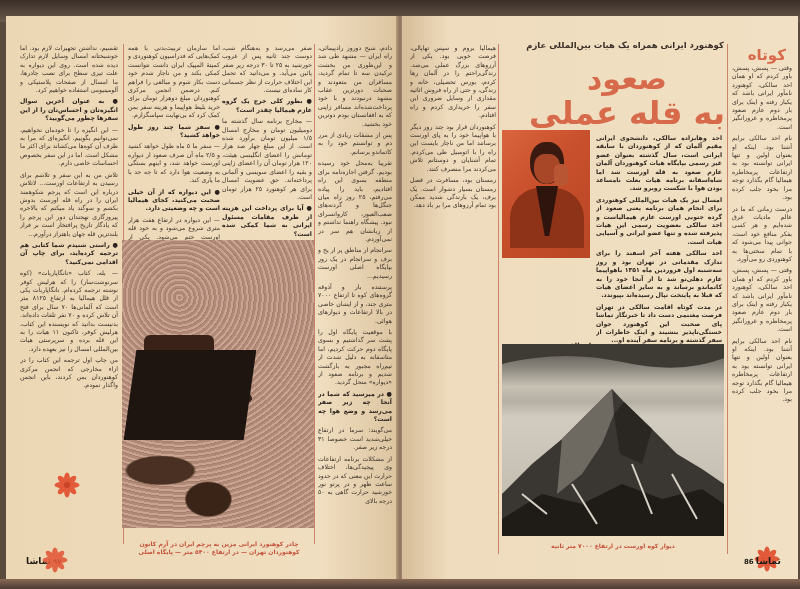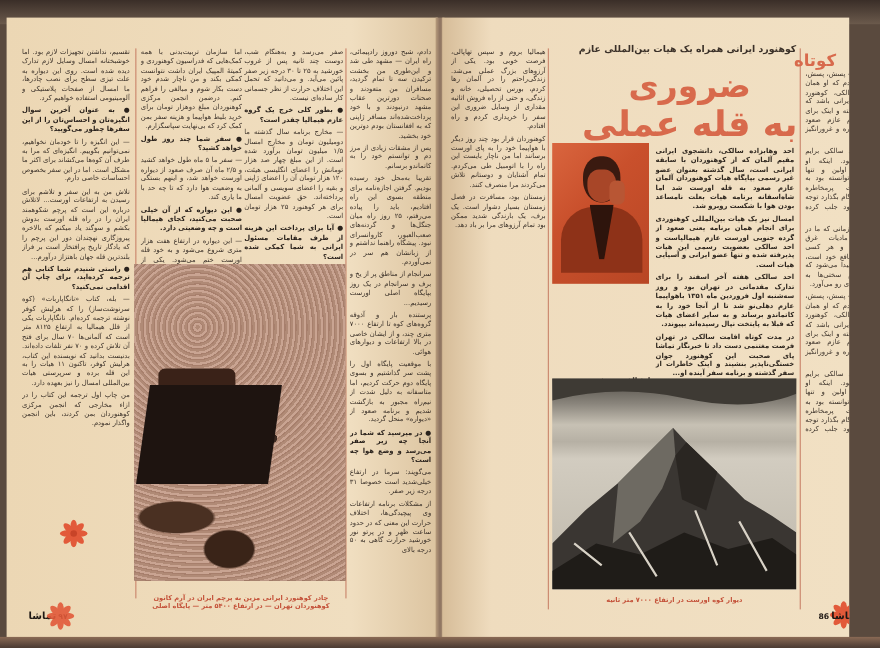--- a/index.html
+++ b/index.html
@@ -2,21 +2,21 @@
 <html><head>
 <meta charset="utf-8">
 <style>
   html,body{margin:0;padding:0;}
   body{width:800px;height:589px;overflow:hidden;background:#5a4a3e;font-family:"DejaVu Sans",sans-serif;position:relative;}
   .spread{position:absolute;left:0;top:0;width:800px;height:589px;}
   .topstrip{position:absolute;left:0;top:0;width:800px;height:22px;background:linear-gradient(#3a2e28,#6b5a4c);}
   .botstrip{position:absolute;left:0;bottom:0;width:800px;height:10px;background:linear-gradient(#8a6a55,#4a3a32);}
   .page{position:absolute;top:16px;height:566px;background:#efdcbc;overflow:hidden;}
   .page.left{left:6px;width:392px;background:linear-gradient(90deg,#ecd7b4 0%,#f0dec0 80%,#dcc4a0 100%);}
-  .page.right{left:402px;width:332px;background:linear-gradient(90deg,#d6bc98 0%,#efdcbe 12%,#f1e0c3 100%);padding-left:38px;}
+  .page.right{left:402px;width:396px;background:linear-gradient(90deg,#d6bc98 0%,#efdcbe 12%,#f1e0c3 100%);}
   .gutter{position:absolute;left:396px;top:16px;width:8px;height:566px;background:linear-gradient(90deg,#b89c7c,#8c7260,#b89c7c);}
   .col{position:absolute;font-family:"DejaVu Sans",sans-serif;font-size:6.2px;line-height:8.4px;color:#3a3028;text-align:justify;direction:rtl;overflow:hidden;}
   .col p{margin:0 0 3px 0;}
   .col .q{font-weight:bold;color:#2a221c;}
   .rule{position:absolute;width:1px;background:#c9836a;}
   .photo{position:absolute;overflow:hidden;}
   .photo-rocks{background:
     radial-gradient(ellipse 22px 14px at 35% 62%, #2a1a14 60%, transparent 62%),
     radial-gradient(ellipse 18px 10px at 62% 55%, #3a2820 60%, transparent 62%),
     radial-gradient(ellipse 40px 30px at 45% 90%, #3a2418 55%, transparent 60%),
@@ -135,21 +135,21 @@
   <div class="page right">
     <div class="col" style="left:8px;top:28px;width:86px;height:510px;">
       <p>هیمالیا بروم و سپس تهاپالی، فرصت خوبی بود. یکی از آرزوهای بزرگ عملی می‌شد. زندگی‌راحتم را در آلمان رها کردم، بورس تحصیلی، خانه و زندگی، و حتی از راه فروش اثاثیه مقداری از وسایل ضروری این سفر را خریداری کردم و راه افتادم.</p>
       <p>کوهنوردان قرار بود چند روز دیگر با هواپیما خود را به پای اورست برسانند اما من ناچار بایست این راه را با اتومبیل طی می‌کردم. تمام آشنایان و دوستانم تلاش می‌کردند مرا منصرف کنند.</p>
       <p>زمستان بود، مسافرت در فصل زمستان بسیار دشوار است. یک برف، یک بارندگی شدید ممکن بود تمام آرزوهای مرا بر باد دهد.</p>
     </div>
     <div class="rule" style="left:96px;top:28px;height:510px;"></div>
 
     <div class="kicker">کوهنورد ایرانی همراه یک هیات بین‌المللی عازم</div>
     <div class="headline">
-      <span class="l1">ضروری</span>
+      <span class="l1">صعود</span>
       <span class="l2">به قله عملی</span>
     </div>
 
     <div class="photo photo-portrait" style="left:100px;top:114px;width:88px;height:128px;">
       <div class="body"></div>
       <div class="collar"></div>
       <div class="head"></div>
       <div class="face"></div>
       <div class="hand"></div>
     </div>

